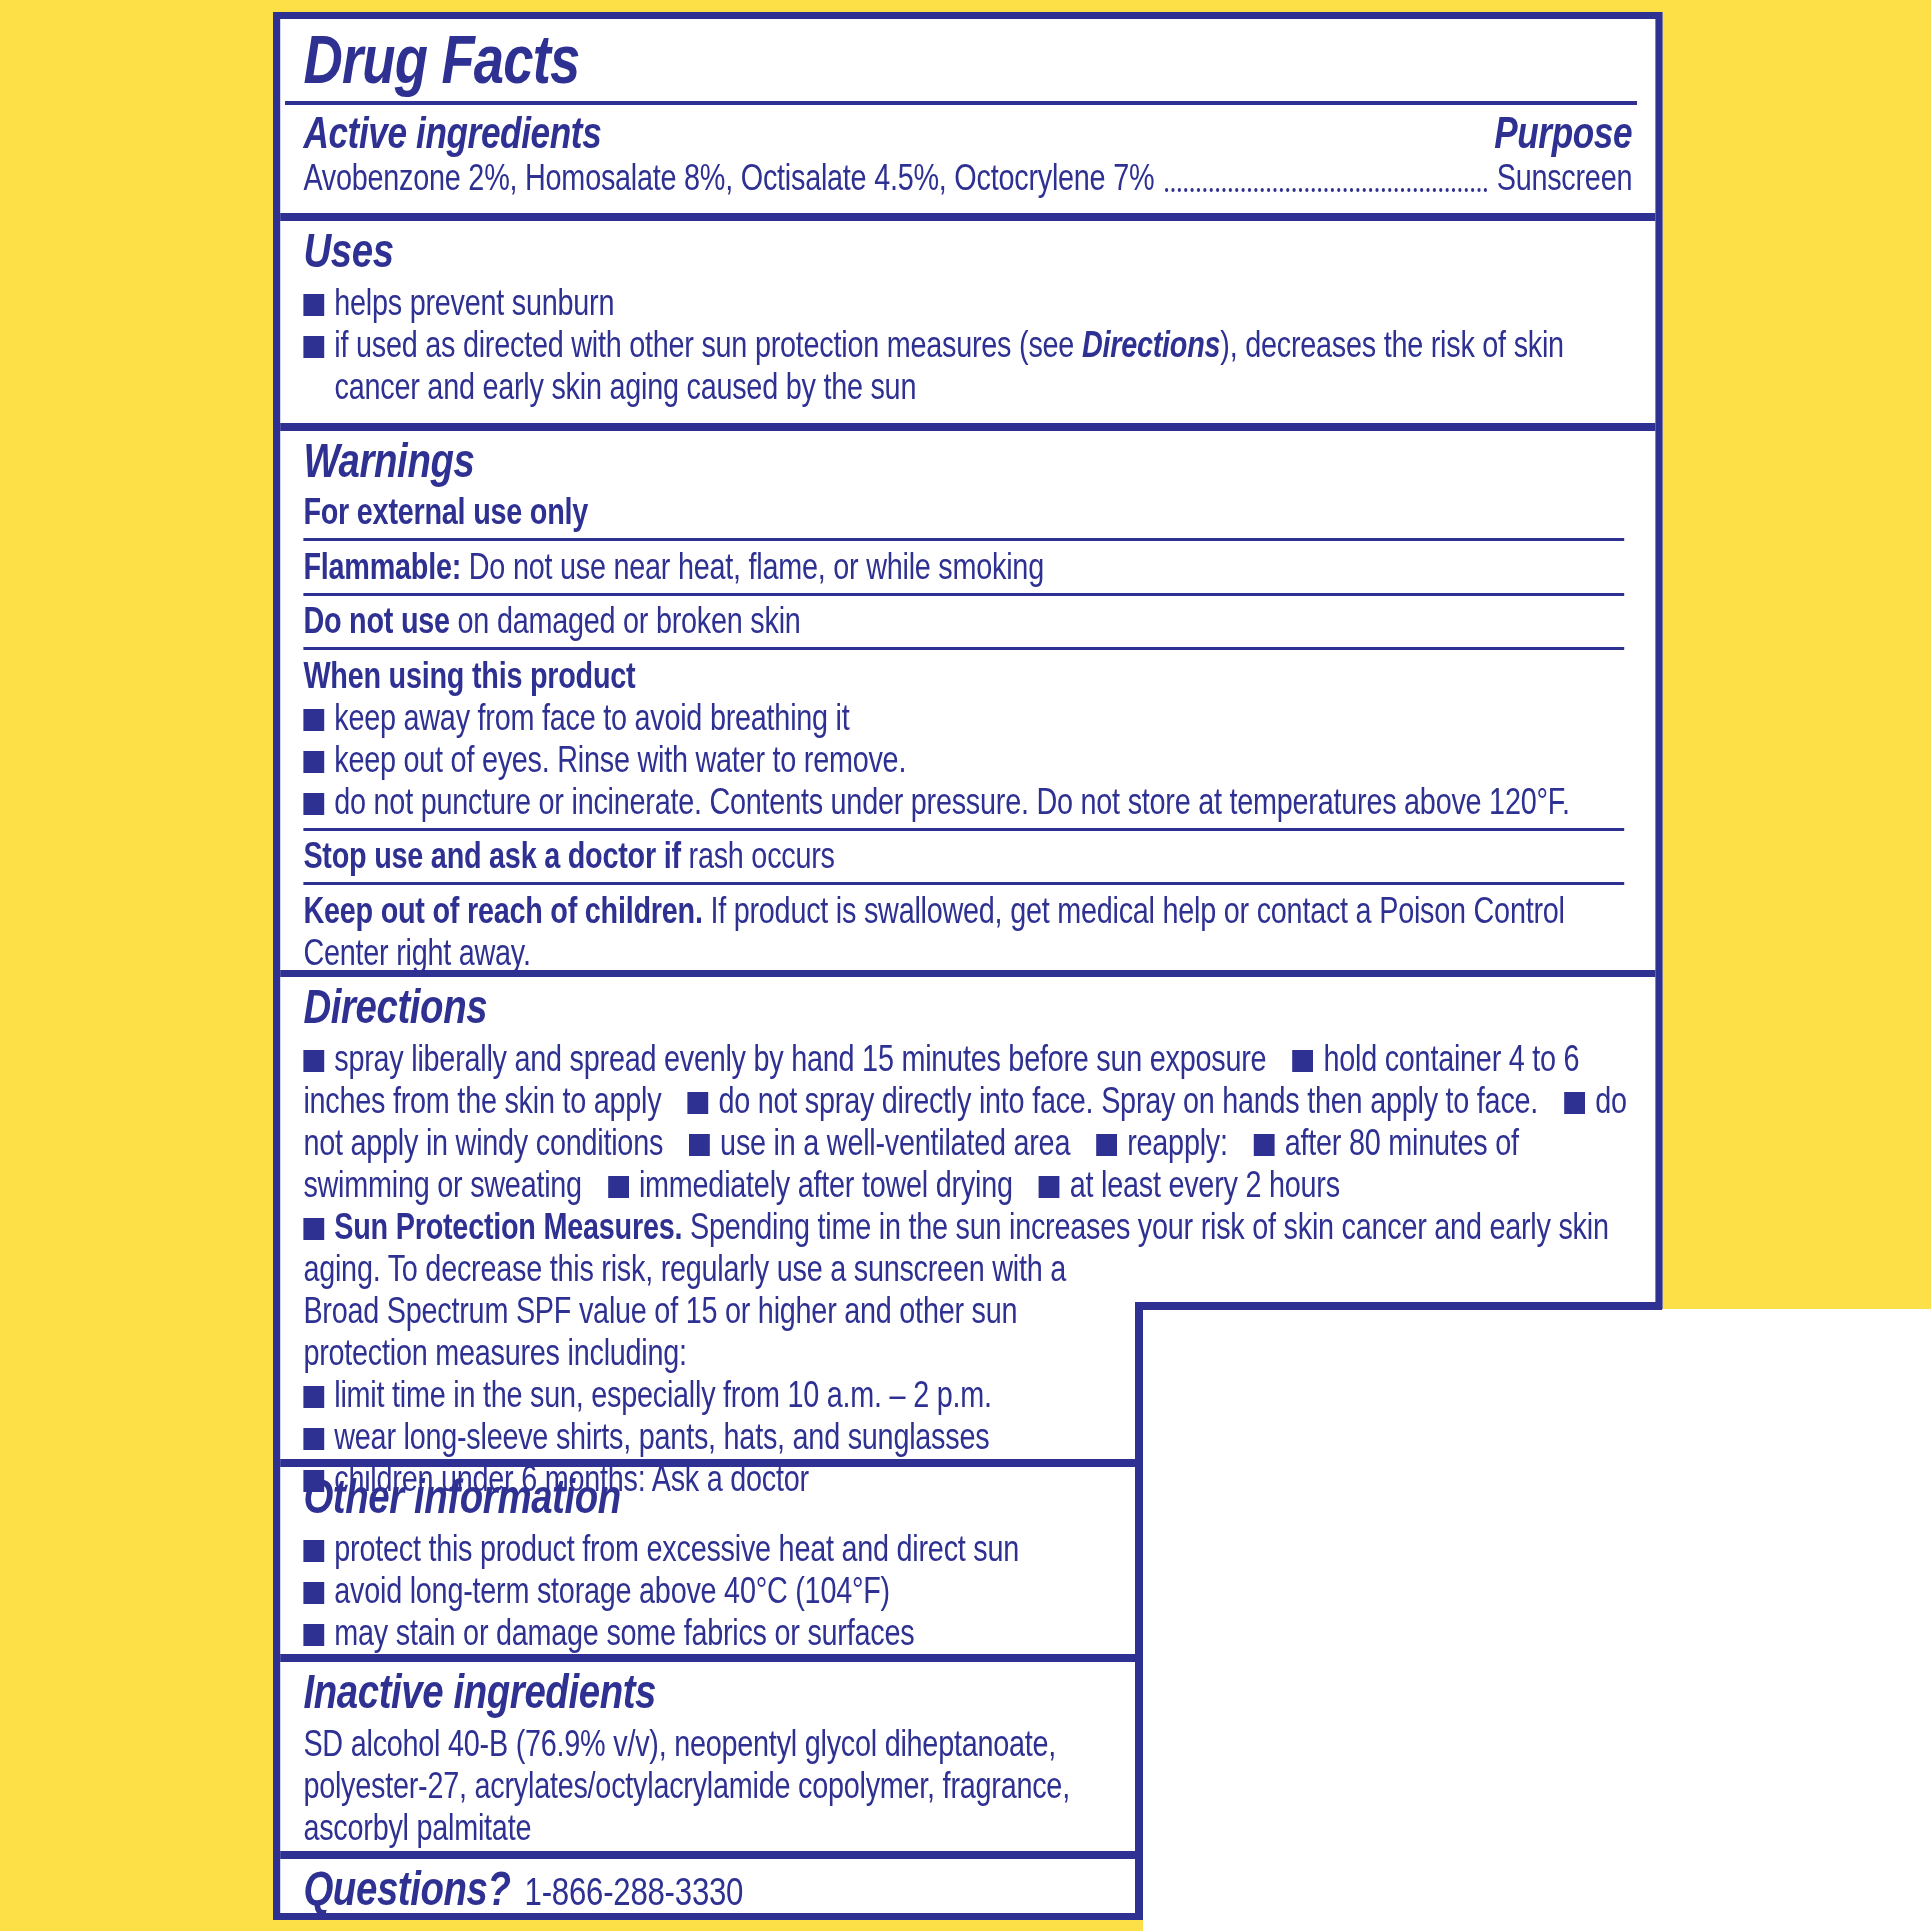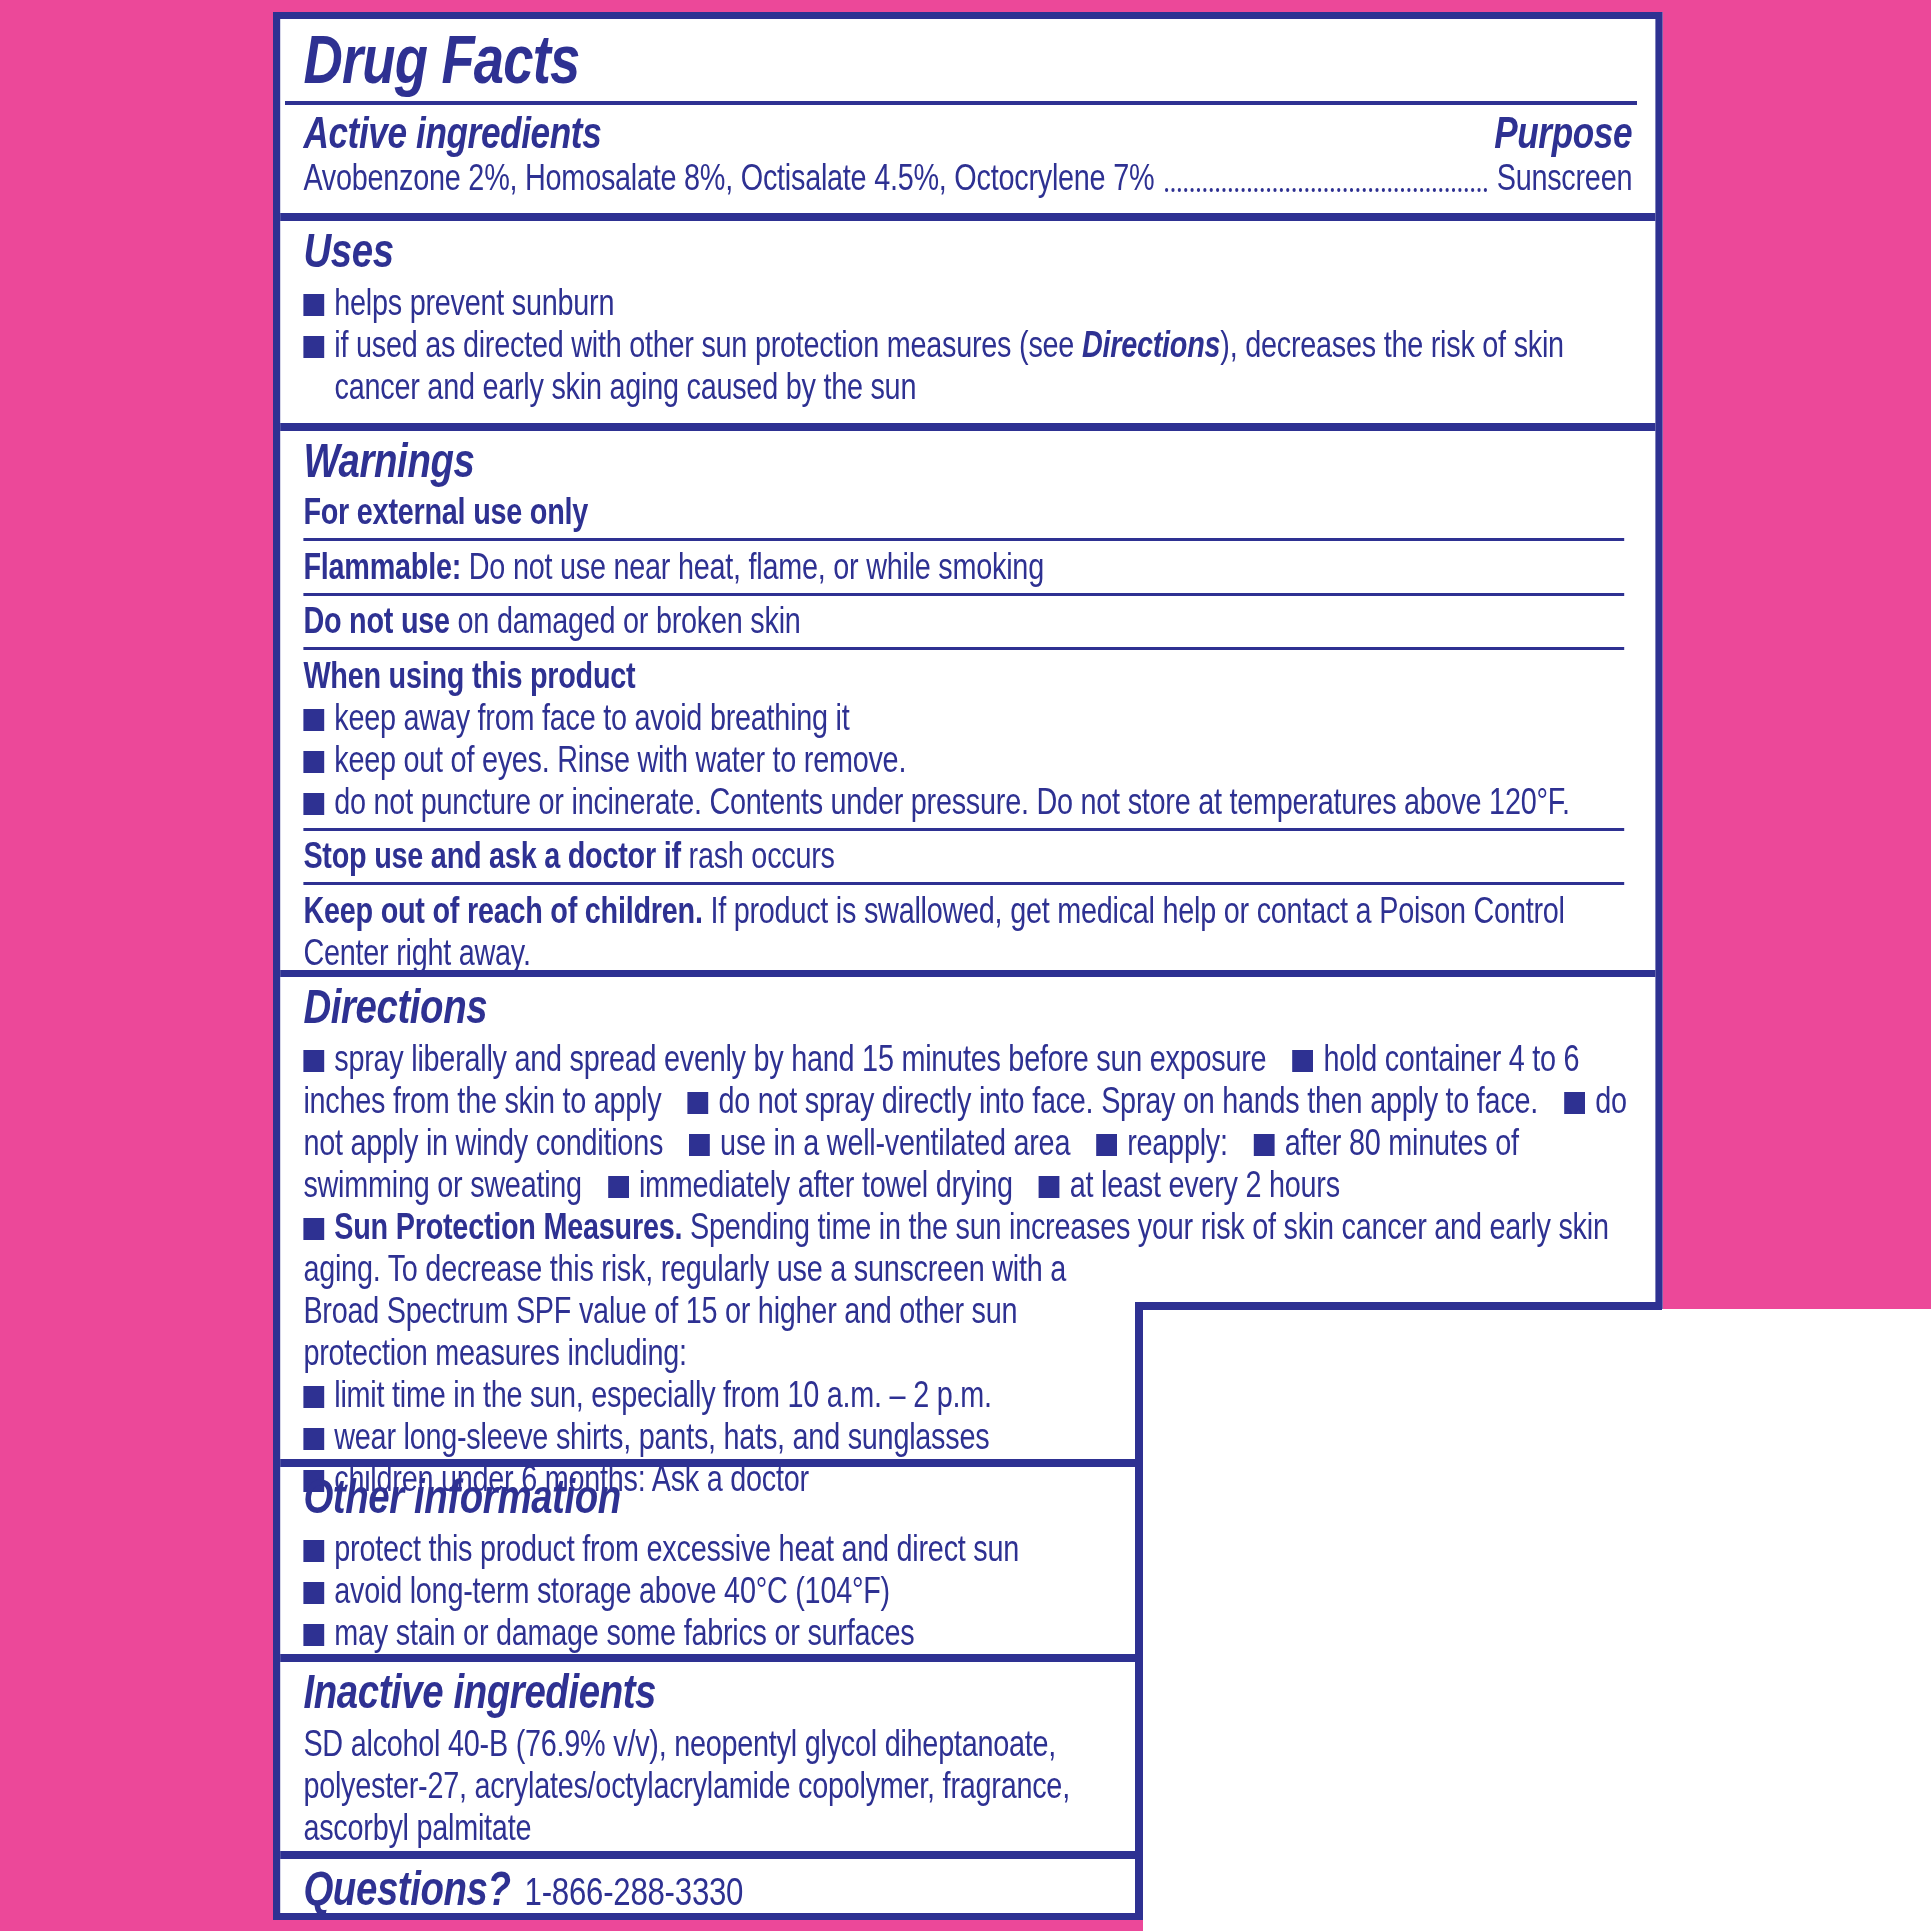--- a/index.html
+++ b/index.html
@@ -1,17 +1,17 @@
 <!DOCTYPE html>
 <html><head>
 <meta charset="utf-8">
 <style>
   html,body { margin:0; padding:0; background:#ffffff; }
   .page {
-    position:relative; width:1931px; height:1931px; background:#ec4899;
+    position:relative; width:1931px; height:1931px; background:#fde047;
     font-family:"Liberation Sans", sans-serif; color:#2e3192; overflow:hidden;
   }
   
   .label {
     position:absolute; left:273px; top:11.6px;
     width:1737px; height:1908px; box-sizing:border-box;
     border-left:9.7px solid #2e3192; border-right:9.7px solid #2e3192;
     border-top:7.7px solid #2e3192; border-bottom:7.7px solid #2e3192;
     transform:scaleX(0.8); transform-origin:0 0;
     background:#ffffff; z-index:1;

